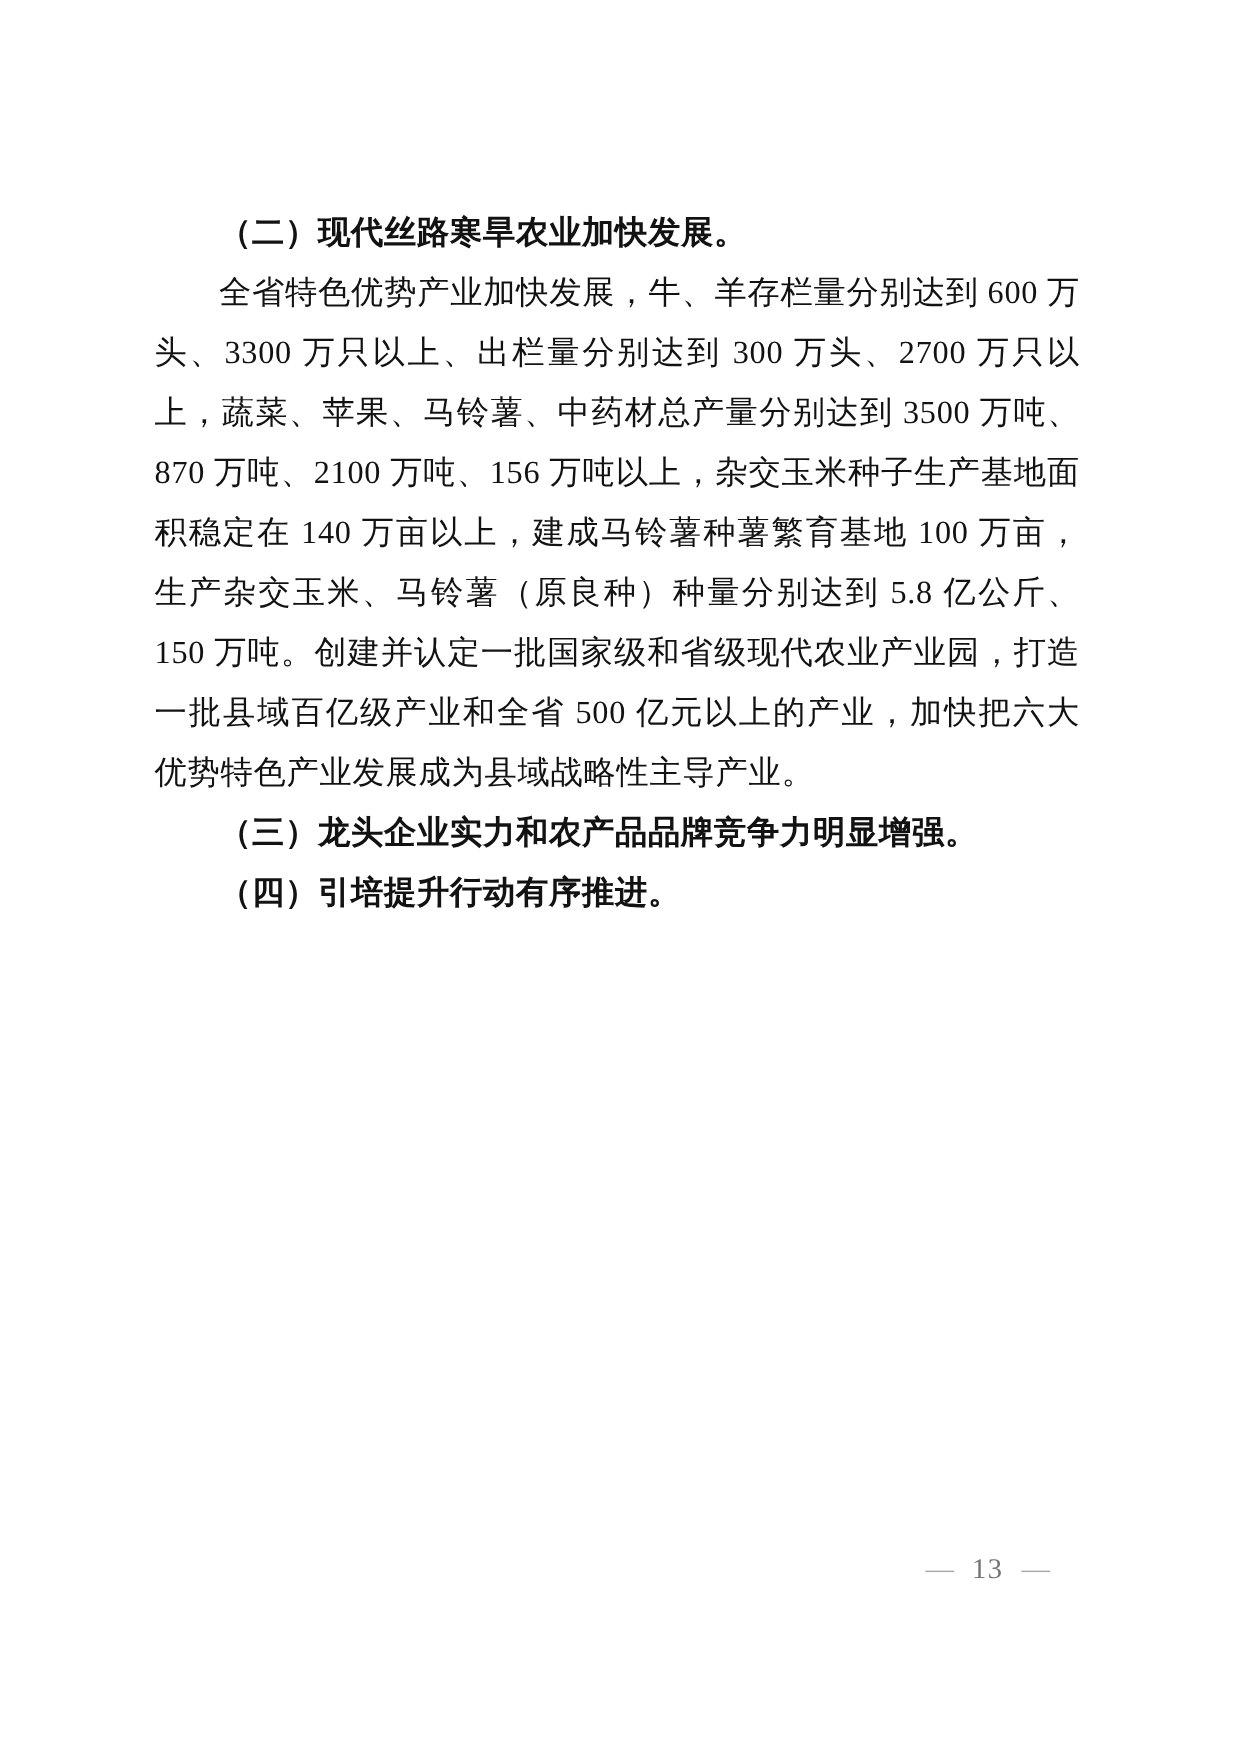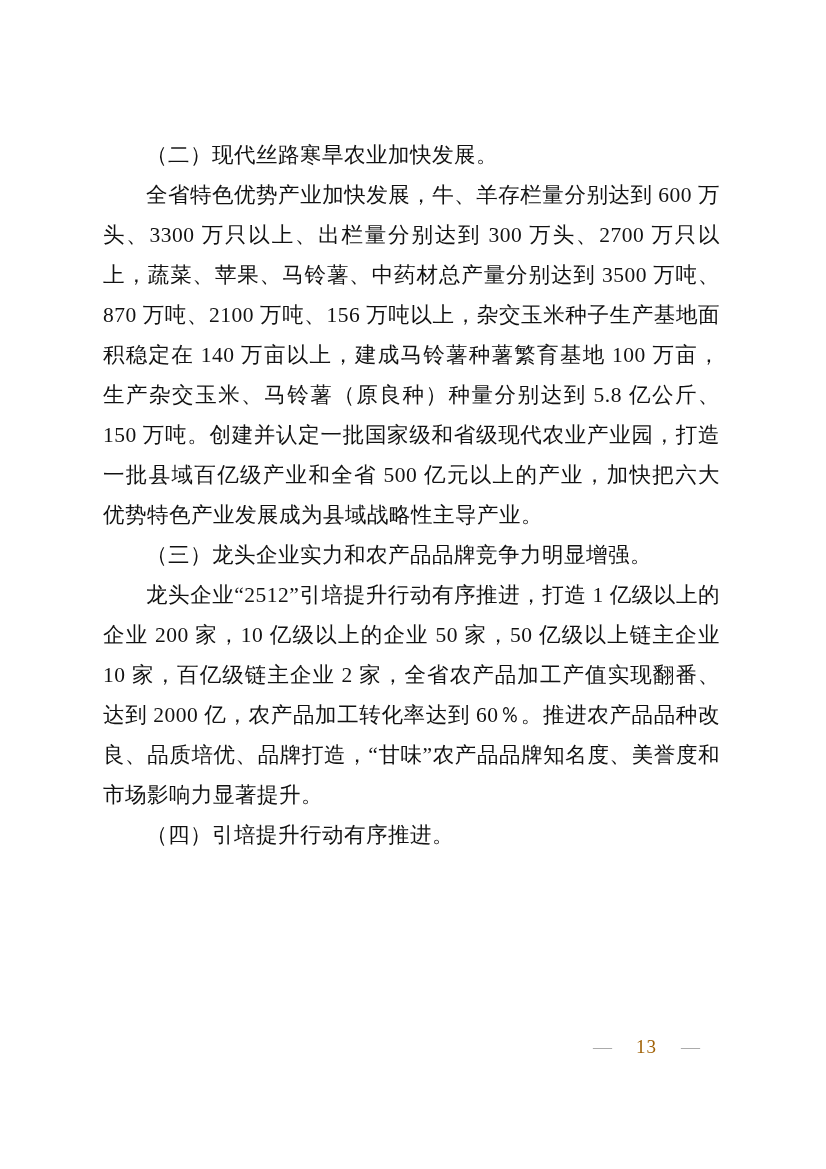--- a/index.html
+++ b/index.html
@@ -25,51 +25,50 @@
     line-height: 40px;
     text-align: justify;
     text-justify: inter-character;
     letter-spacing: 0.5px;
   }
   .content p {
     margin: 0;
     text-indent: 2em;
   }
   .content p.heading {
-    font-weight: normal;
+    font-weight: bold;
   }
   .footer {
     position: absolute;
     top: 1034px;
     right: 126px;
     font-size: 19px;
     line-height: 26px;
     white-space: nowrap;
     font-family: "Liberation Serif", serif;
   }
   .footer .dash {
     color: #a8a8a8;
   }
   .footer .num {
-    color: #a16207;
-    margin: 0 24px;
+    color: #737373;
+    margin: 0 12px;
     letter-spacing: 1px;
   }
 </style>
 </head>
 <body>
 
 <div class="page">
 
   <main class="content">
     <p class="heading">（二）现代丝路寒旱农业加快发展。</p>
     <p class="para">全省特色优势产业加快发展，牛、羊存栏量分别达到 600 万头、3300 万只以上、出栏量分别达到 300 万头、2700 万只以上，蔬菜、苹果、马铃薯、中药材总产量分别达到 3500 万吨、870 万吨、2100 万吨、156 万吨以上，杂交玉米种子生产基地面积稳定在 140 万亩以上，建成马铃薯种薯繁育基地 100 万亩，生产杂交玉米、马铃薯（原良种）种量分别达到 5.8 亿公斤、150 万吨。创建并认定一批国家级和省级现代农业产业园，打造一批县域百亿级产业和全省 500 亿元以上的产业，加快把六大优势特色产业发展成为县域战略性主导产业。</p>
 
     <p class="heading">（三）龙头企业实力和农产品品牌竞争力明显增强。</p>
-    <p class="para">龙头企业“2512”引培提升行动有序推进，打造 1 亿级以上的企业 200 家，10 亿级以上的企业 50 家，50 亿级以上链主企业 10 家，百亿级链主企业 2 家，全省农产品加工产值实现翻番、达到 2000 亿，农产品加工转化率达到 60％。推进农产品品种改良、品质培优、品牌打造，“甘味”农产品品牌知名度、美誉度和市场影响力显著提升。</p>
 
     <p class="heading">（四）引培提升行动有序推进。</p>
   </main>
 
   <div class="footer">
     <span class="dash">—</span><span class="num">13</span><span class="dash">—</span>
   </div>
 
 </div>
 

